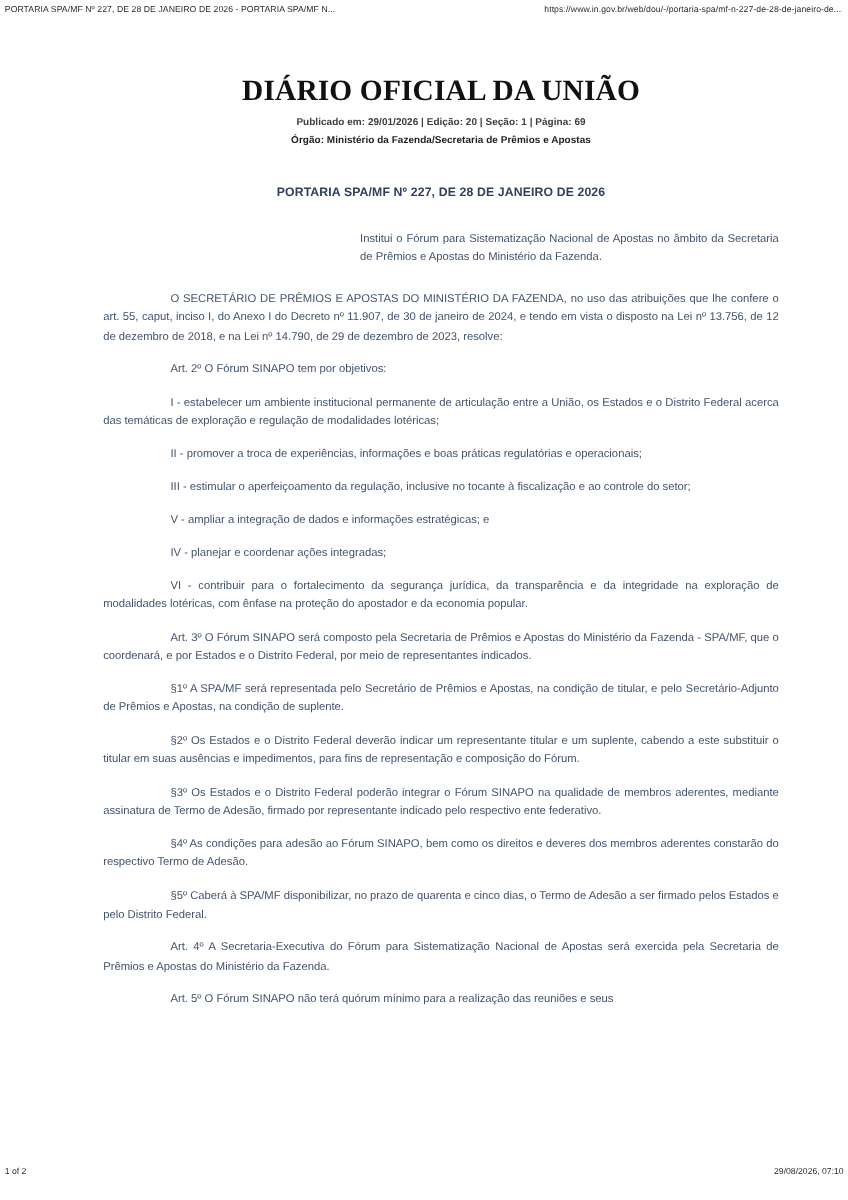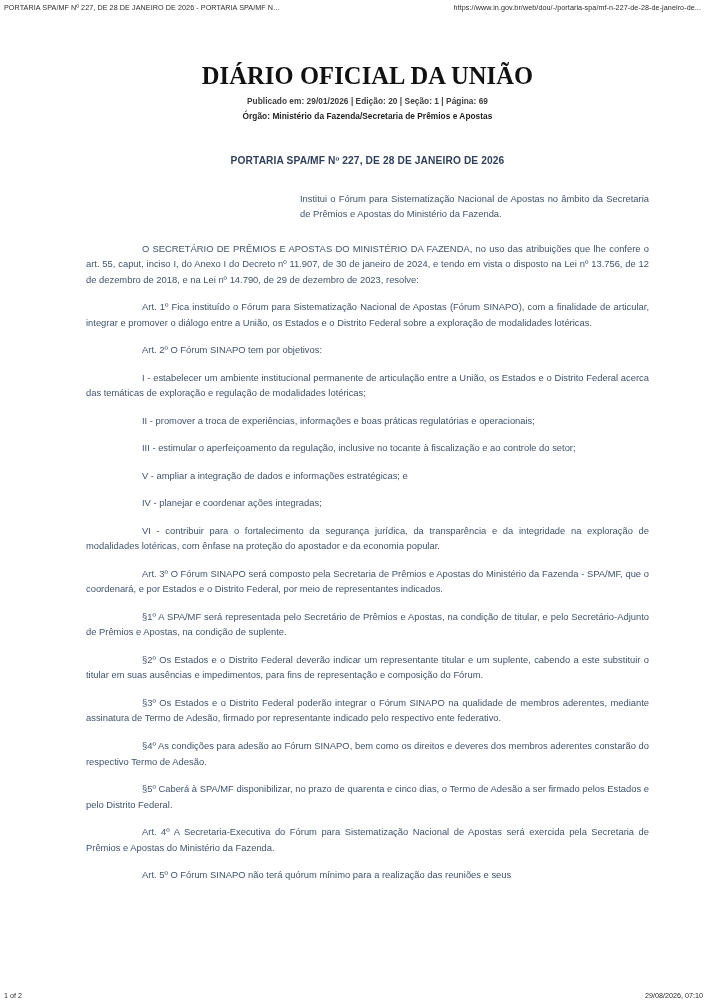--- a/index.html
+++ b/index.html
@@ -32,21 +32,21 @@
     letter-spacing: 0.01em;
     white-space: nowrap;
     overflow: hidden;
   }
   .print-header .ph-left { flex: 0 0 auto; }
   .print-header .ph-right { flex: 0 0 auto; padding-right: 2px; }
 
   
   .print-footer {
     position: absolute;
-    bottom: 0;
+    bottom: 20px;
     left: 0;
     right: 0;
     display: flex;
     align-items: flex-end;
     justify-content: space-between;
     padding: 0 4px;
     box-sizing: border-box;
     font-size: 7.2px;
     color: #2b2b2b;
     white-space: nowrap;
@@ -137,21 +137,20 @@
     <div class="masthead-meta">Publicado em: 29/01/2026 | Edição: 20 | Seção: 1 | Página: 69</div>
     <div class="masthead-organ">Órgão: Ministério da Fazenda/Secretaria de Prêmios e Apostas</div>
   </div>
 
   <h2 class="act-title">PORTARIA SPA/MF Nº 227, DE 28 DE JANEIRO DE 2026</h2>
 
   <div class="ementa">Institui o Fórum para Sistematização Nacional de Apostas no âmbito da Secretaria de Prêmios e Apostas do Ministério da Fazenda.</div>
 
   <div class="body-block">
     <p class="para">O SECRETÁRIO DE PRÊMIOS E APOSTAS DO MINISTÉRIO DA FAZENDA, no uso das atribuições que lhe confere o art. 55, caput, inciso I, do Anexo I do Decreto nº 11.907, de 30 de janeiro de 2024, e tendo em vista o disposto na Lei nº 13.756, de 12 de dezembro de 2018, e na Lei nº 14.790, de 29 de dezembro de 2023, resolve:</p>
-    <p class="para">Art. 1º Fica instituído o Fórum para Sistematização Nacional de Apostas (Fórum SINAPO), com a finalidade de articular, integrar e promover o diálogo entre a União, os Estados e o Distrito Federal sobre a exploração de modalidades lotéricas.</p>
     <p class="para">Art. 2º O Fórum SINAPO tem por objetivos:</p>
     <p class="para">I - estabelecer um ambiente institucional permanente de articulação entre a União, os Estados e o Distrito Federal acerca das temáticas de exploração e regulação de modalidades lotéricas;</p>
     <p class="para">II - promover a troca de experiências, informações e boas práticas regulatórias e operacionais;</p>
     <p class="para">III - estimular o aperfeiçoamento da regulação, inclusive no tocante à fiscalização e ao controle do setor;</p>
     <p class="para">V - ampliar a integração de dados e informações estratégicas; e</p>
     <p class="para">IV - planejar e coordenar ações integradas;</p>
     <p class="para">VI - contribuir para o fortalecimento da segurança jurídica, da transparência e da integridade na exploração de modalidades lotéricas, com ênfase na proteção do apostador e da economia popular.</p>
     <p class="para">Art. 3º O Fórum SINAPO será composto pela Secretaria de Prêmios e Apostas do Ministério da Fazenda - SPA/MF, que o coordenará, e por Estados e o Distrito Federal, por meio de representantes indicados.</p>
     <p class="para">§1º A SPA/MF será representada pelo Secretário de Prêmios e Apostas, na condição de titular, e pelo Secretário-Adjunto de Prêmios e Apostas, na condição de suplente.</p>
     <p class="para">§2º Os Estados e o Distrito Federal deverão indicar um representante titular e um suplente, cabendo a este substituir o titular em suas ausências e impedimentos, para fins de representação e composição do Fórum.</p>

